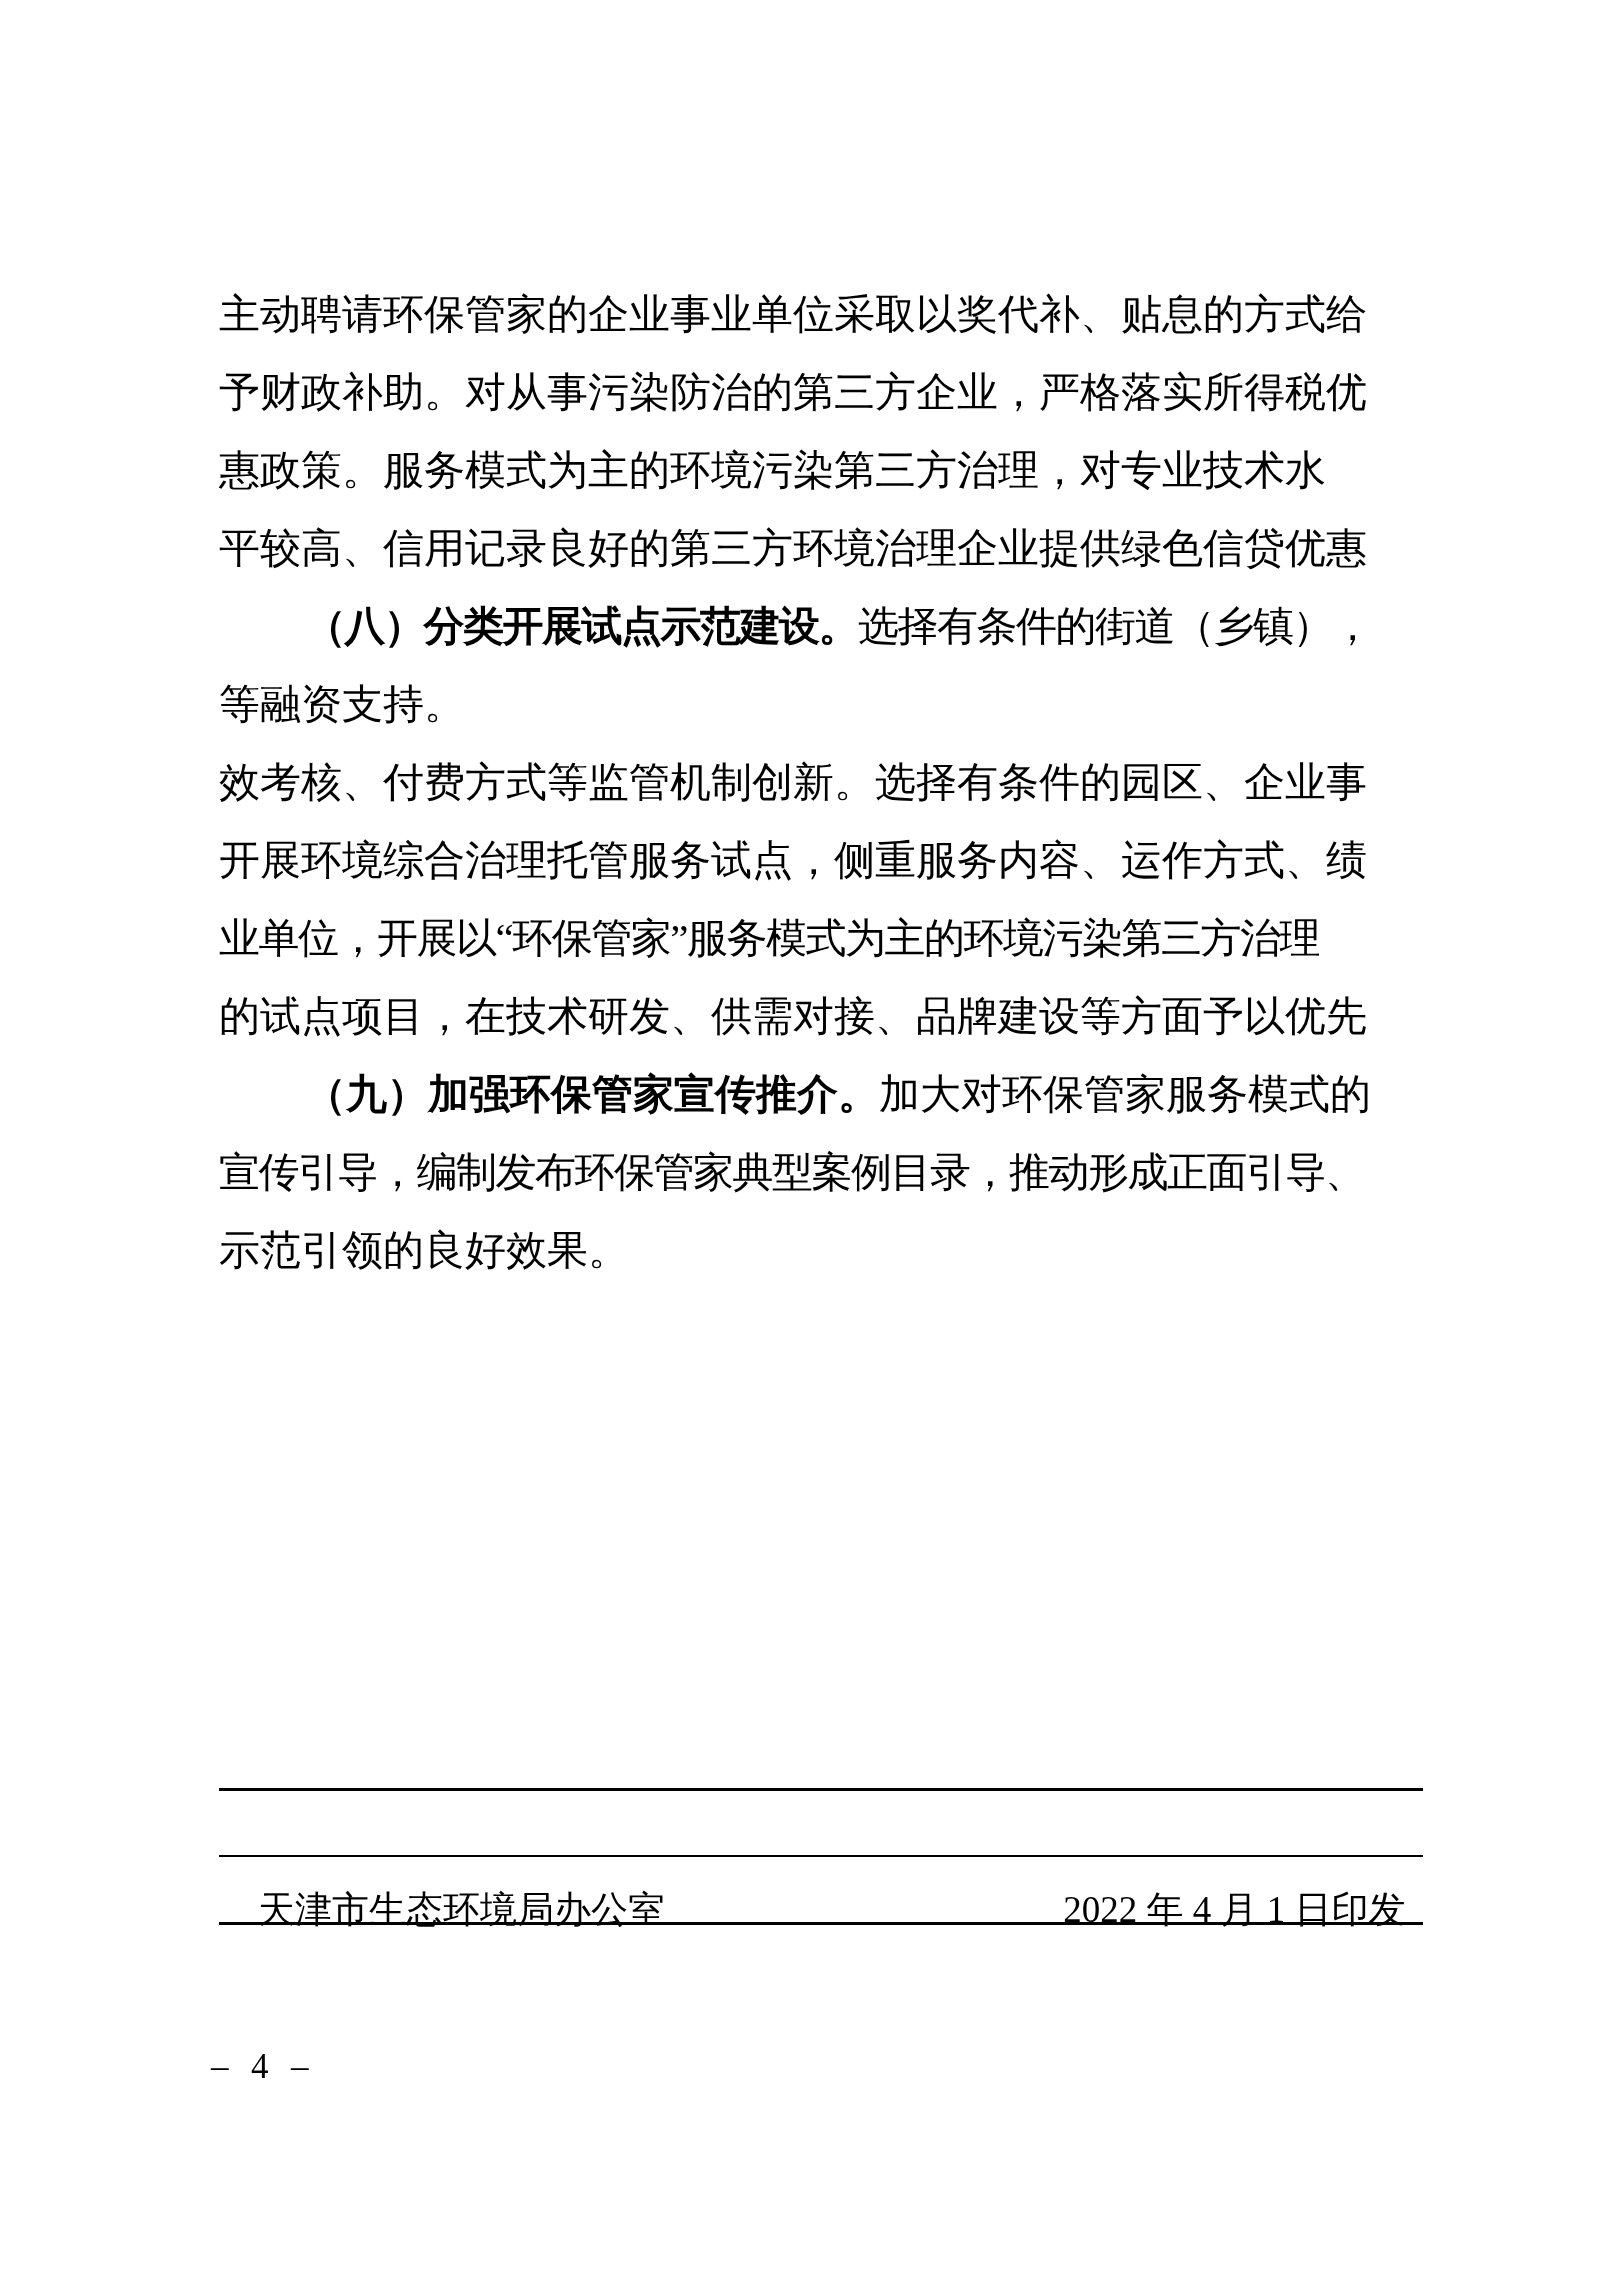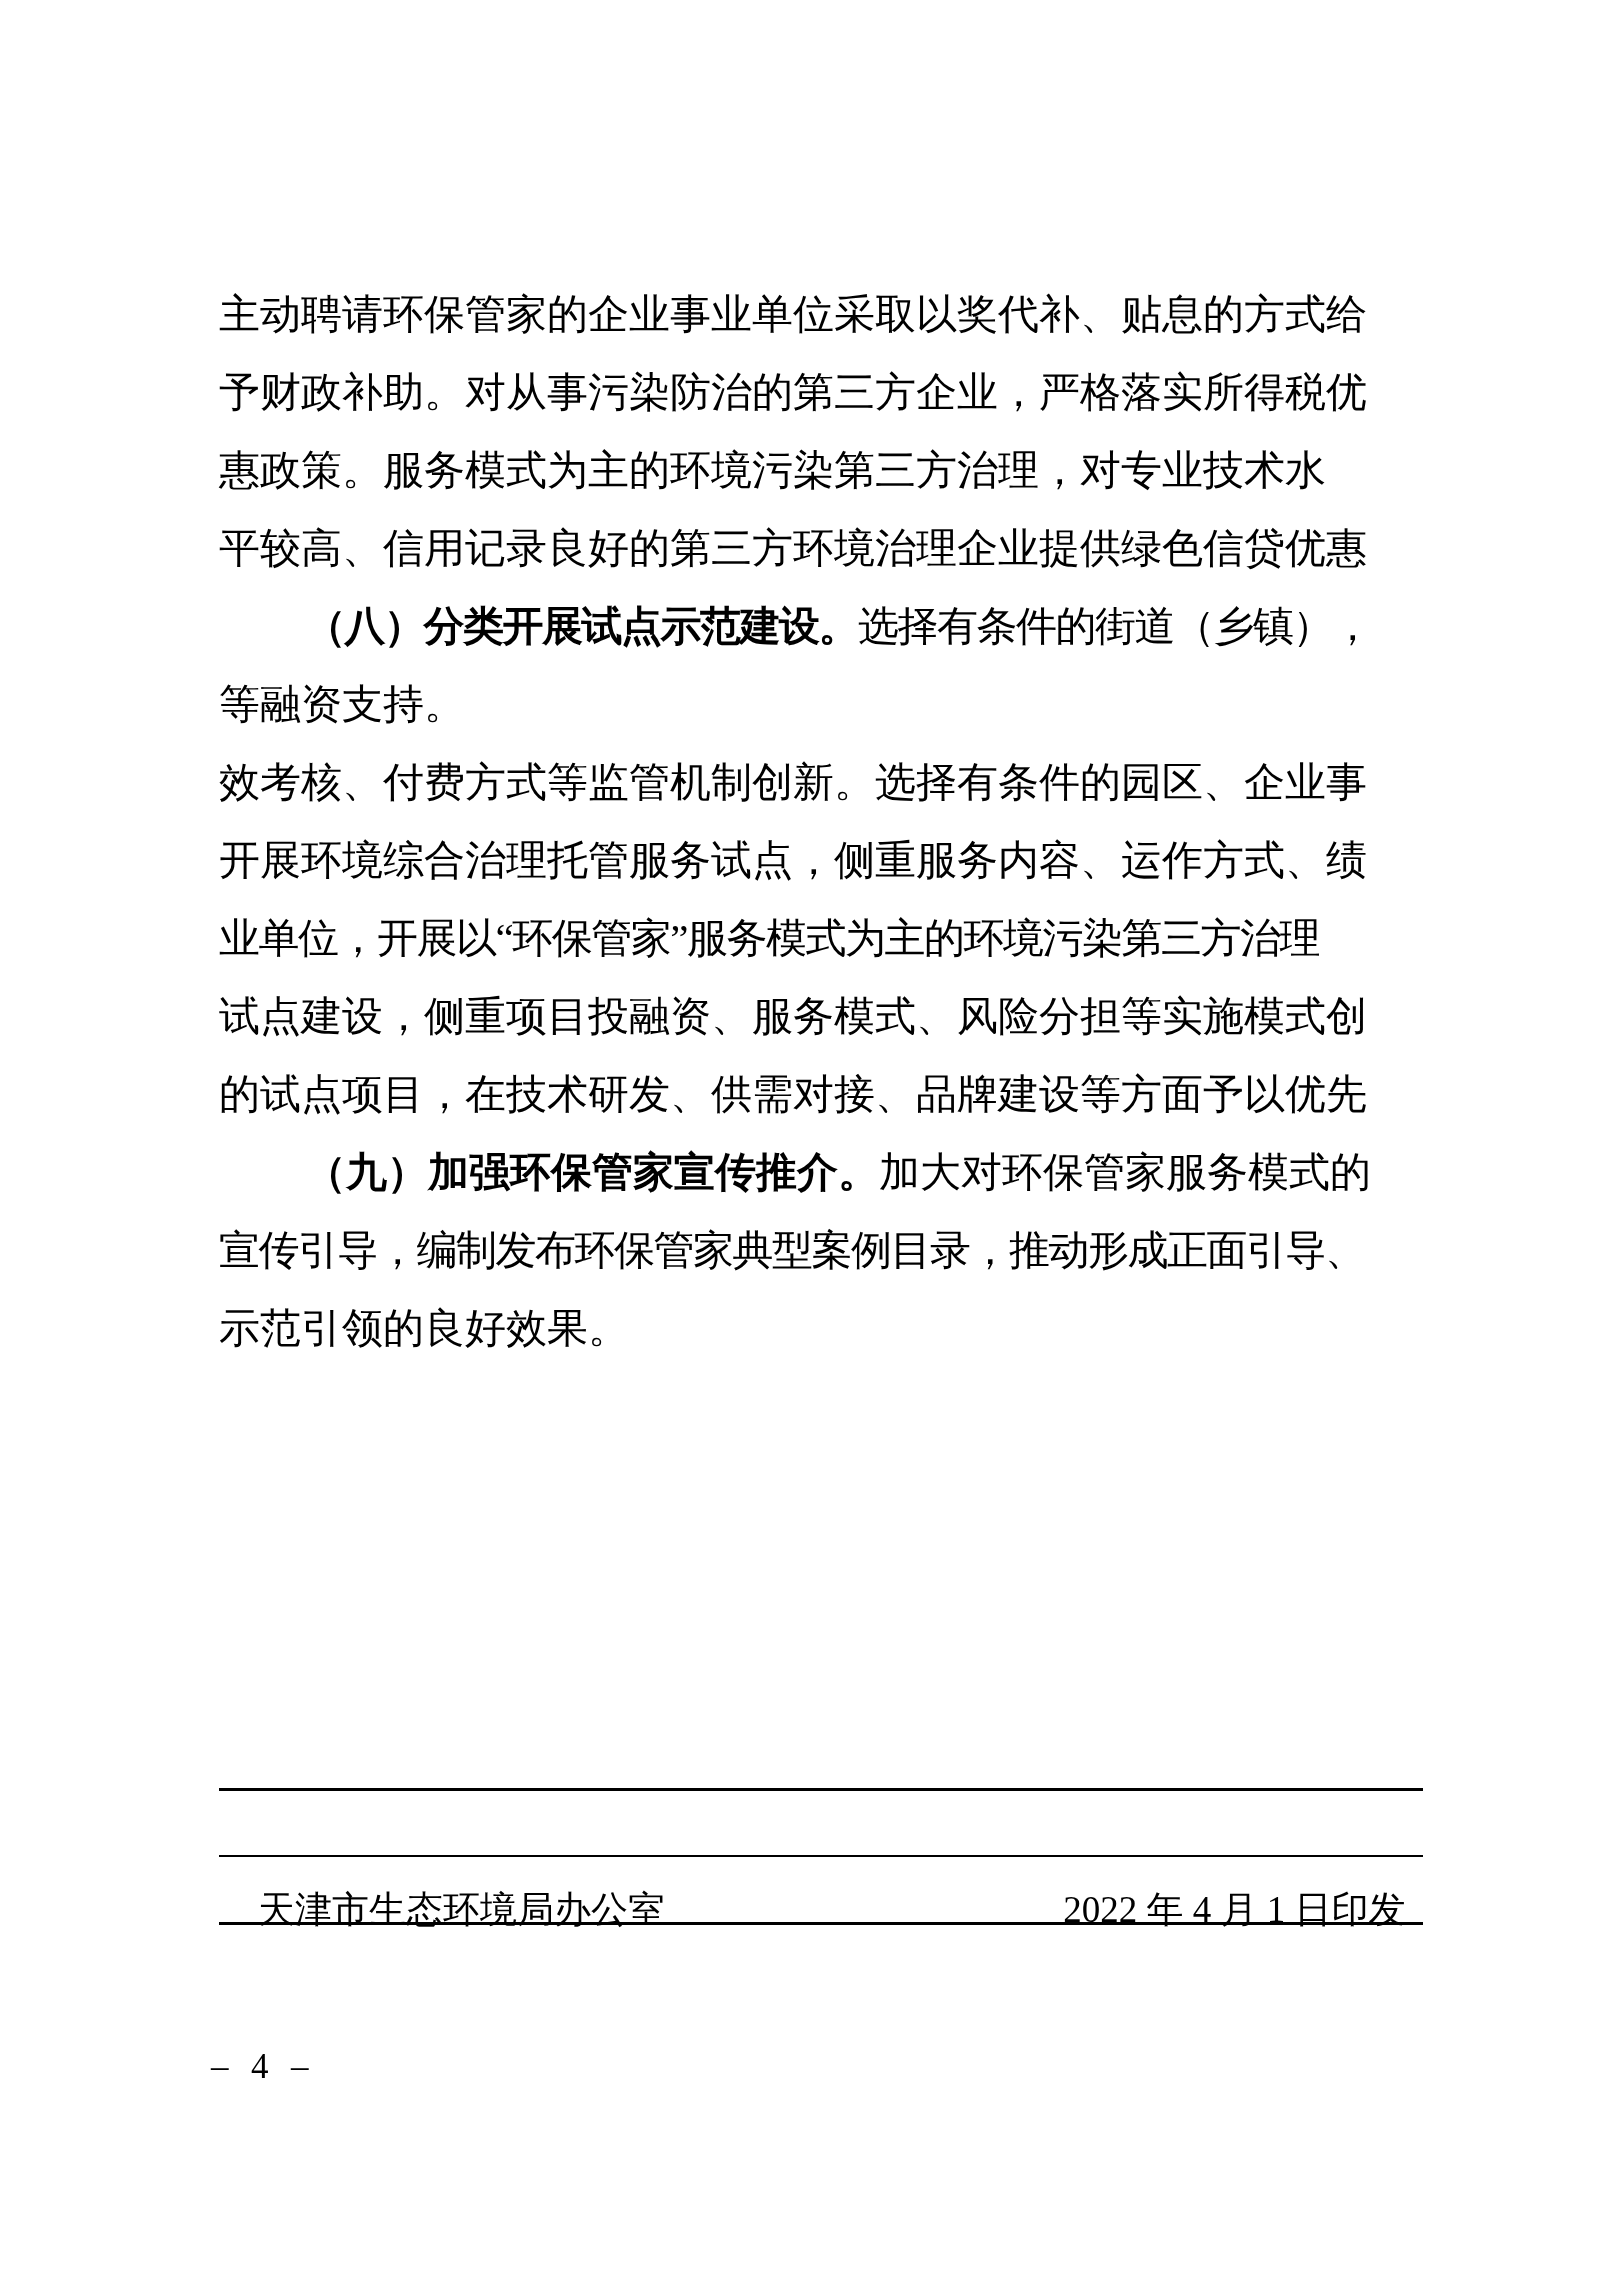--- a/index.html
+++ b/index.html
@@ -78,21 +78,20 @@
   <div class="body-text">
     <div class="line"><span class="b"></span><span>主动聘请环保管家的企业事业单位采取以奖代补、贴息的方式给</span></div>
     <div class="line"><span class="b"></span><span>予财政补助。对从事污染防治的第三方企业，严格落实所得税优</span></div>
     <div class="line"><span class="b"></span><span>惠政策。服务模式为主的环境污染第三方治理，对专业技术水</span></div>
     <div class="line"><span class="b"></span><span>平较高、信用记录良好的第三方环境治理企业提供绿色信贷优惠</span></div>
     <div class="line indent tight"><span class="b">（八）分类开展试点示范建设。</span><span>选择有条件的街道（乡镇），</span></div>
     <div class="line"><span class="b"></span><span>等融资支持。</span></div>
     <div class="line"><span class="b"></span><span>效考核、付费方式等监管机制创新。选择有条件的园区、企业事</span></div>
     <div class="line"><span class="b"></span><span>开展环境综合治理托管服务试点，侧重服务内容、运作方式、绩</span></div>
     <div class="line tight"><span class="b"></span><span>业单位，开展以“环保管家”服务模式为主的环境污染第三方治理</span></div>
-    <div class="line"><span class="b"></span><span>试点建设，侧重项目投融资、服务模式、风险分担等实施模式创</span></div>
     <div class="line"><span class="b"></span><span>的试点项目，在技术研发、供需对接、品牌建设等方面予以优先</span></div>
     <div class="line indent"><span class="b">（九）加强环保管家宣传推介。</span><span>加大对环保管家服务模式的</span></div>
     <div class="line tight"><span class="b"></span><span>宣传引导，编制发布环保管家典型案例目录，推动形成正面引导、</span></div>
     <div class="line"><span class="b"></span><span>示范引领的良好效果。</span></div>
   </div>
 
   <div class="rule rule-top"></div>
   <div class="rule rule-middle"></div>
 
   <div class="footer-row">

